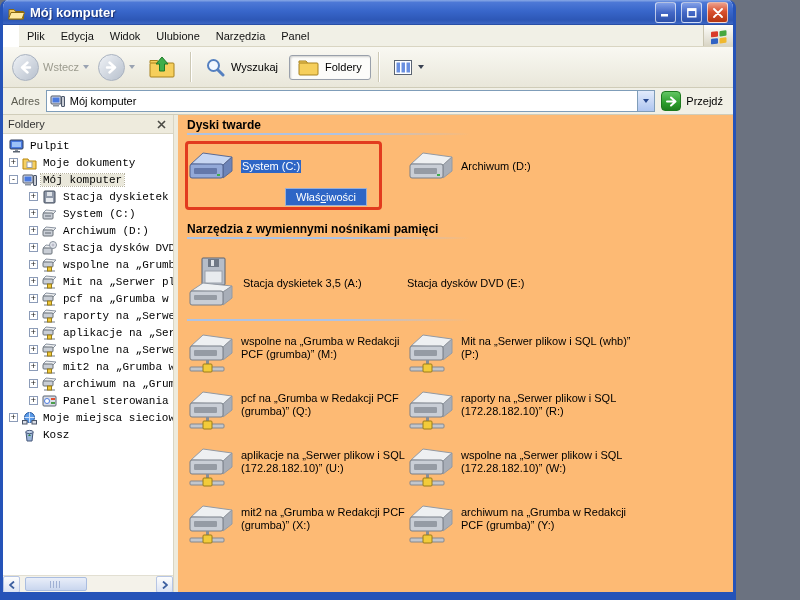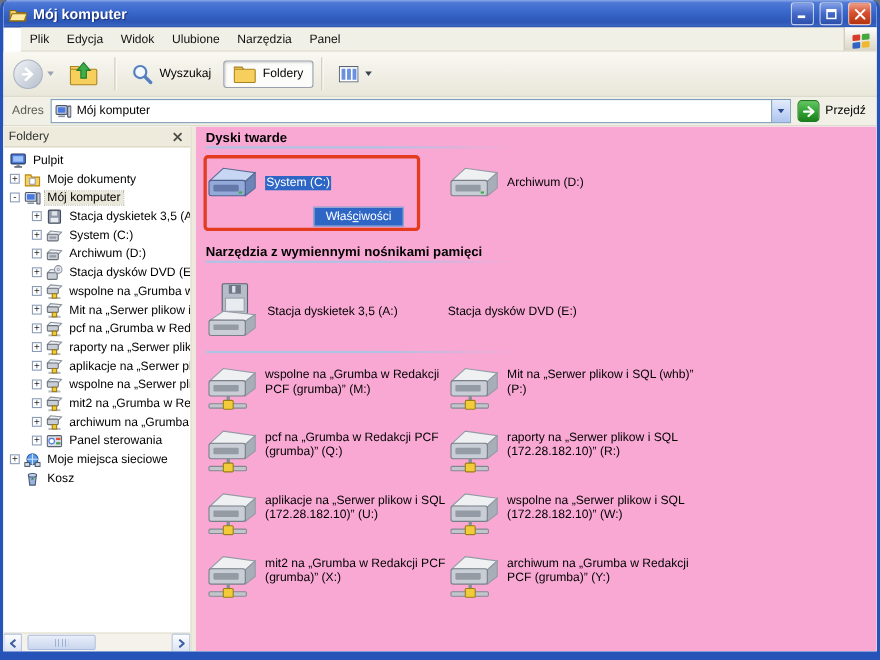--- a/index.html
+++ b/index.html
@@ -1,18 +1,18 @@
 <!DOCTYPE html>
 <html><head>
 <meta charset="utf-8">
 <style>
   html,body{margin:0;padding:0;background:#6b7280;}
   *{box-sizing:border-box;}
   .window{
-    position:relative;width:800px;height:600px;background:#fff;
+    position:relative;width:736px;height:600px;background:#fff;
     font-family:"Liberation Sans",sans-serif;font-size:11px;color:#000;
     border-left:3px solid #2553b8;border-right:3px solid #2553b8;border-bottom:8px solid #2553b8;
     border-radius:8px 8px 0 0;overflow:hidden;display:flex;flex-direction:column;
   }
   
   .titlebar{
     height:25px;flex:none;display:flex;align-items:center;gap:5px;padding:0 5px;
     background:linear-gradient(180deg,#8aa9e6 0%,#4d78d6 10%,#3866ca 45%,#2d57b6 80%,#3a64c2 94%,#1f4498 100%);
     border-radius:5px 5px 0 0;
   }
@@ -53,33 +53,33 @@
   
   .main{flex:1;display:flex;overflow:hidden;background:#fff;}
   .sidebar{width:170px;flex:none;position:relative;display:flex;flex-direction:column;background:#fff;overflow:hidden;}
   .sidebar-header{height:19px;flex:none;display:flex;align-items:center;padding:0 5px;background:#eeebdd;border-bottom:1px solid #d9d5c3;color:#333;}
   .sidebar-close{margin-left:auto;display:flex;align-items:center;justify-content:center;width:14px;height:14px;}
   .tree{flex:1;padding-top:3px;overflow:hidden;}
   .tree-row{height:17px;display:flex;align-items:center;white-space:nowrap;}
   .expander{width:9px;height:9px;flex:none;border:1px solid #8c9cb8;background:#fff;margin-right:4px;
     font-size:9px;line-height:7px;text-align:center;color:#222;}
   .ticon{width:15px;height:14px;flex:none;margin-right:4px;display:flex;}
-  .tlabel{padding:0 2px;overflow:hidden;}
+  .tlabel{padding:0 2px;overflow:hidden;font-family:Liberation Mono, monospace;}
   .tree-row.selected .tlabel{background:#eae8db;outline:1px dotted #b9b5a1;}
   .hscroll{position:absolute;left:0;bottom:0;width:170px;height:17px;display:flex;background:#f4f2ea;border-top:1px solid #e2dfd2;}
   .sb-btn{width:17px;height:17px;flex:none;display:flex;align-items:center;justify-content:center;
     background:linear-gradient(180deg,#fdfdfd,#dbe3f3);border:1px solid #b6c5e4;border-radius:2px;}
   .sb-track{flex:1;position:relative;}
   .sb-thumb{position:absolute;left:5px;top:1px;width:62px;height:14px;border-radius:2px;
     background:linear-gradient(180deg,#e9eef9,#c9d6ee);border:1px solid #aabde0;
     display:flex;align-items:center;justify-content:center;}
   .grip{width:12px;height:7px;background:repeating-linear-gradient(90deg,#9fb0d4 0 1px,transparent 1px 3px);}
   .divider{width:5px;flex:none;background:#eeebdd;border-left:1px solid #d9d5c3;}
   
-  .content{flex:1;position:relative;background:#f9a8d4;padding:2px 0 0 9px;overflow:hidden;}
+  .content{flex:1;position:relative;background:#fdba74;padding:2px 0 0 9px;overflow:hidden;}
   .section-title{font-weight:bold;font-size:12px;height:15px;margin-top:1px;color:#000;}
   .section-line{height:2px;width:283px;background:linear-gradient(90deg,#aec3e4 55%,rgba(255,255,255,0));}
   .hd-wrap{position:relative;height:86px;}
   .grid2{display:grid;grid-template-columns:220px 260px;}
   .hd-grid{padding-top:12px;}
   .rm-wrap{height:80px;padding-top:8px;}
   .net-grid{grid-auto-rows:57px;padding-top:3px;}
   .drive-item{display:flex;align-items:center;gap:8px;}
   .net-grid .drive-item{align-items:flex-start;padding-top:5px;}
   .net-grid .dlabel{margin-top:6px;}
@@ -139,20 +139,29 @@
         <rect x="9.5" y="10" width="7" height="5.5" rx="1" fill="#f0b82e"></rect>
       </g>
         </svg>
     </span>
   </div>
 
   <div class="toolbar">
     <span class="nav-group">
       <span class="nav-circle">
         <svg width="13" height="13" viewBox="0 0 13 13">
+            <path d="M8.5,1.5 L3,6.5 L8.5,11.5 M3,6.5 H11" stroke="#fff" stroke-width="2.4" fill="none" stroke-linecap="round" stroke-linejoin="round"></path>
+          </svg>
+      </span>
+      <span class="nav-label-disabled">Wstecz</span>
+      <span class="caret"></span>
+    </span>
+    <span class="nav-group">
+      <span class="nav-circle">
+        <svg width="13" height="13" viewBox="0 0 13 13">
             <path d="M4.5,1.5 L10,6.5 L4.5,11.5 M10,6.5 H2" stroke="#fff" stroke-width="2.4" fill="none" stroke-linecap="round" stroke-linejoin="round"></path>
           </svg>
       </span>
       <span class="caret"></span>
     </span>
     <span class="tool-btn">
       <span style="display:flex;">
         <svg width="26" height="23" viewBox="0 0 26 23">
           <path d="M1,7 v-2.5 h7.5 l1.5,2.5" fill="#f6cf5c" stroke="#a8821e"></path>
           <rect x="1" y="7" width="24" height="14" rx="1" fill="#f6cf5c" stroke="#a8821e"></rect>

